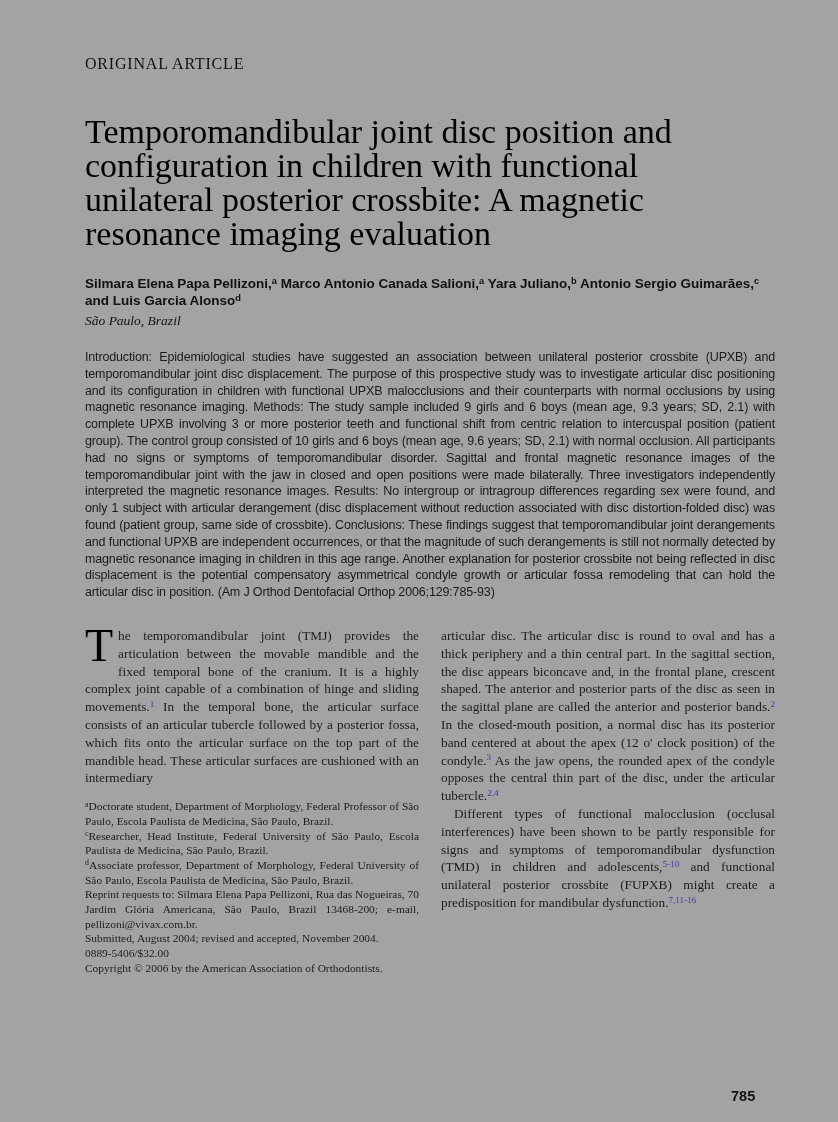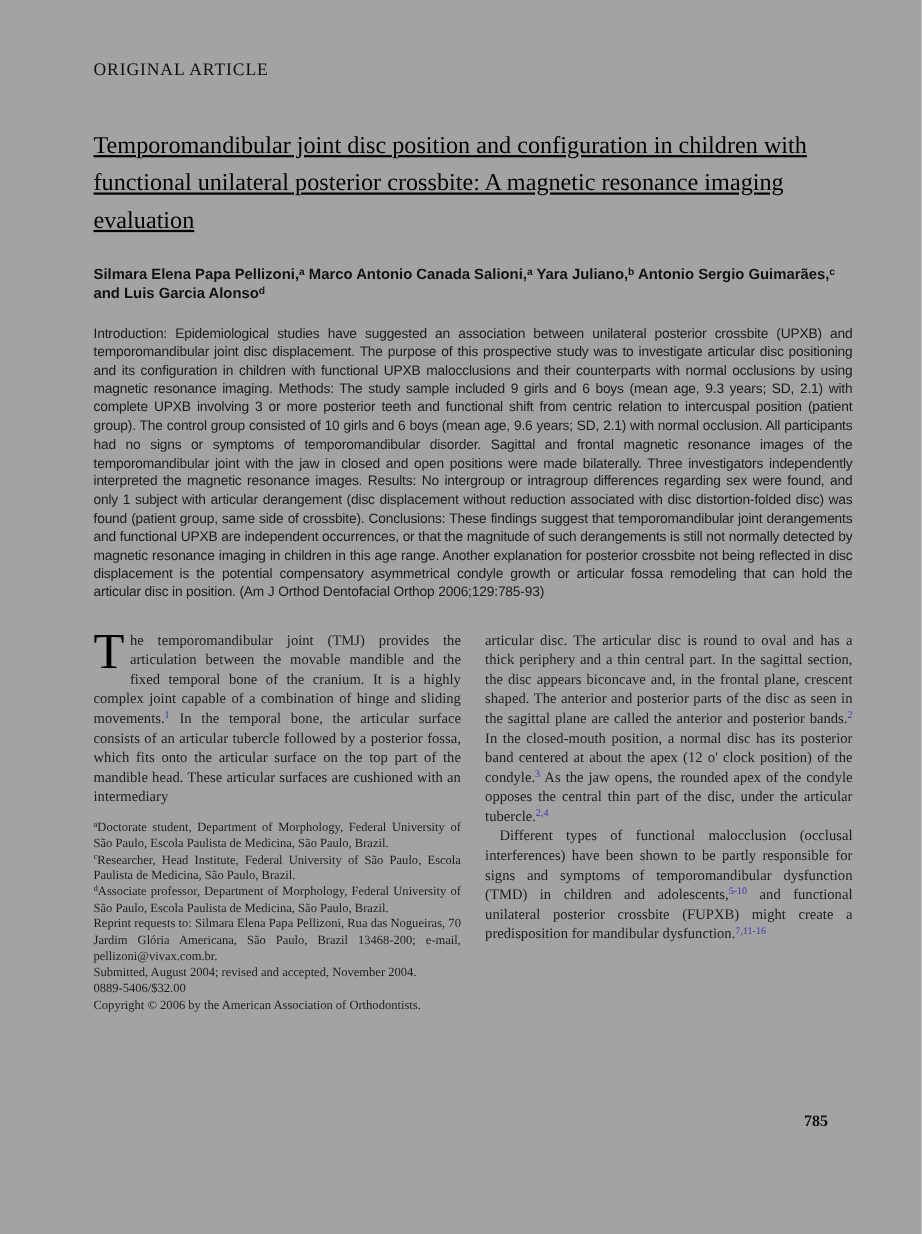--- a/index.html
+++ b/index.html
@@ -17,24 +17,23 @@
     padding-top:55px;
     font-family:"Liberation Serif", serif;
     font-size:16px;
     letter-spacing:0.8px;
     color:#111;
   }
   .title {
     margin-top:42px;
     font-family:"Liberation Serif", serif;
     font-weight:normal;
-    font-size:22px;
+    font-size:34px;
     line-height:34px;
     color:#000;
-    text-decoration:underline;
   }
   .authors {
     margin-top:24px;
     font-family:"Liberation Sans", sans-serif;
     font-weight:bold;
     font-size:13.5px;
     line-height:17px;
     color:#111;
   }
   .affiliation {
@@ -76,48 +75,49 @@
   .footnotes {
     margin-top:12px;
     font-size:11.4px;
     line-height:14.7px;
     text-align:justify;
   }
   .fn { margin:0; }
 
   .page-number {
     position:absolute;
-    top:1012px;
+    top:1088px;
     left:731px;
-    font-family:Liberation Serif, serif;
+    font-family:Liberation Sans, sans-serif;
     font-weight:bold;
     font-size:14.5px;
     color:#111;
   }
 </style>
 </head>
 <body>
 
 <div class="page">
   <div class="content">
 
     <div class="kicker">ORIGINAL ARTICLE</div>
 
     <h1 class="title">Temporomandibular joint disc position and configuration in children with functional unilateral posterior crossbite: A magnetic resonance imaging evaluation</h1>
 
     <div class="authors"><span>Silmara Elena Papa Pellizoni,</span><sup>a</sup><span> Marco Antonio Canada Salioni,</span><sup>a</sup><span> Yara Juliano,</span><sup>b</sup><span> Antonio Sergio Guimarães,</span><sup>c</sup><span> and Luis Garcia Alonso</span><sup>d</sup></div>
 
+    <div class="affiliation">São Paulo, Brazil</div>
 
     <div class="abstract"><span class="b">Introduction: </span><span>Epidemiological studies have suggested an association between unilateral posterior crossbite (UPXB) and temporomandibular joint disc displacement. The purpose of this prospective study was to investigate articular disc positioning and its configuration in children with functional UPXB malocclusions and their counterparts with normal occlusions by using magnetic resonance imaging. </span><span class="b">Methods: </span><span>The study sample included 9 girls and 6 boys (mean age, 9.3 years; SD, 2.1) with complete UPXB involving 3 or more posterior teeth and functional shift from centric relation to intercuspal position (patient group). The control group consisted of 10 girls and 6 boys (mean age, 9.6 years; SD, 2.1) with normal occlusion. All participants had no signs or symptoms of temporomandibular disorder. Sagittal and frontal magnetic resonance images of the temporomandibular joint with the jaw in closed and open positions were made bilaterally. Three investigators independently interpreted the magnetic resonance images. </span><span class="b">Results: </span><span>No intergroup or intragroup differences regarding sex were found, and only 1 subject with articular derangement (disc displacement without reduction associated with disc distortion-folded disc) was found (patient group, same side of crossbite). </span><span class="b">Conclusions: </span><span>These findings suggest that temporomandibular joint derangements and functional UPXB are independent occurrences, or that the magnitude of such derangements is still not normally detected by magnetic resonance imaging in children in this age range. Another explanation for posterior crossbite not being reflected in disc displacement is the potential compensatory asymmetrical condyle growth or articular fossa remodeling that can hold the articular disc in position. (Am J Orthod Dentofacial Orthop 2006;129:785-93)</span></div>
 
     <div class="columns">
       <div class="col">
         <p class="body-p"><span class="dropcap">T</span><span><span>he temporomandibular joint (TMJ) provides the articulation between the movable mandible and the fixed temporal bone of the cranium. It is a highly complex joint capable of a combination of hinge and sliding movements.</span><sup class="cite">1</sup><span> In the temporal bone, the articular surface consists of an articular tubercle followed by a posterior fossa, which fits onto the articular surface on the top part of the mandible head. These articular surfaces are cushioned with an intermediary</span></span></p>
         <div class="footnotes">
-            <div class="fn"><sup>a</sup><span>Doctorate student, Department of Morphology, Federal University of São Paulo, Escola Paulista de Medicina, São Paulo, Brazil.</span></div>
+            <div class="fn"><sup>a</sup><span>Doctorate student, Department of Morphology, Federal Professor of São Paulo, Escola Paulista de Medicina, São Paulo, Brazil.</span></div>
             <div class="fn"><sup>c</sup><span>Researcher, Head Institute, Federal University of São Paulo, Escola Paulista de Medicina, São Paulo, Brazil.</span></div>
             <div class="fn"><sup>d</sup><span>Associate professor, Department of Morphology, Federal University of São Paulo, Escola Paulista de Medicina, São Paulo, Brazil.</span></div>
             <div class="fn"><span>Reprint requests to: Silmara Elena Papa Pellizoni, Rua das Nogueiras, 70 Jardim Glória Americana, São Paulo, Brazil 13468-200; e-mail, pellizoni@vivax.com.br.</span></div>
             <div class="fn"><span>Submitted, August 2004; revised and accepted, November 2004.</span></div>
             <div class="fn"><span>0889-5406/$32.00</span></div>
             <div class="fn"><span>Copyright © 2006 by the American Association of Orthodontists.</span></div>
           </div>
       </div>
       <div class="col">
         <p class="body-p"><span>articular disc. The articular disc is round to oval and has a thick periphery and a thin central part. In the sagittal section, the disc appears biconcave and, in the frontal plane, crescent shaped. The anterior and posterior parts of the disc as seen in the sagittal plane are called the anterior and posterior bands.</span><sup class="cite">2</sup><span> In the closed-mouth position, a normal disc has its posterior band centered at about the apex (12 o' clock position) of the condyle.</span><sup class="cite">3</sup><span> As the jaw opens, the rounded apex of the condyle opposes the central thin part of the disc, under the articular tubercle.</span><sup class="cite">2,4</sup></p>

